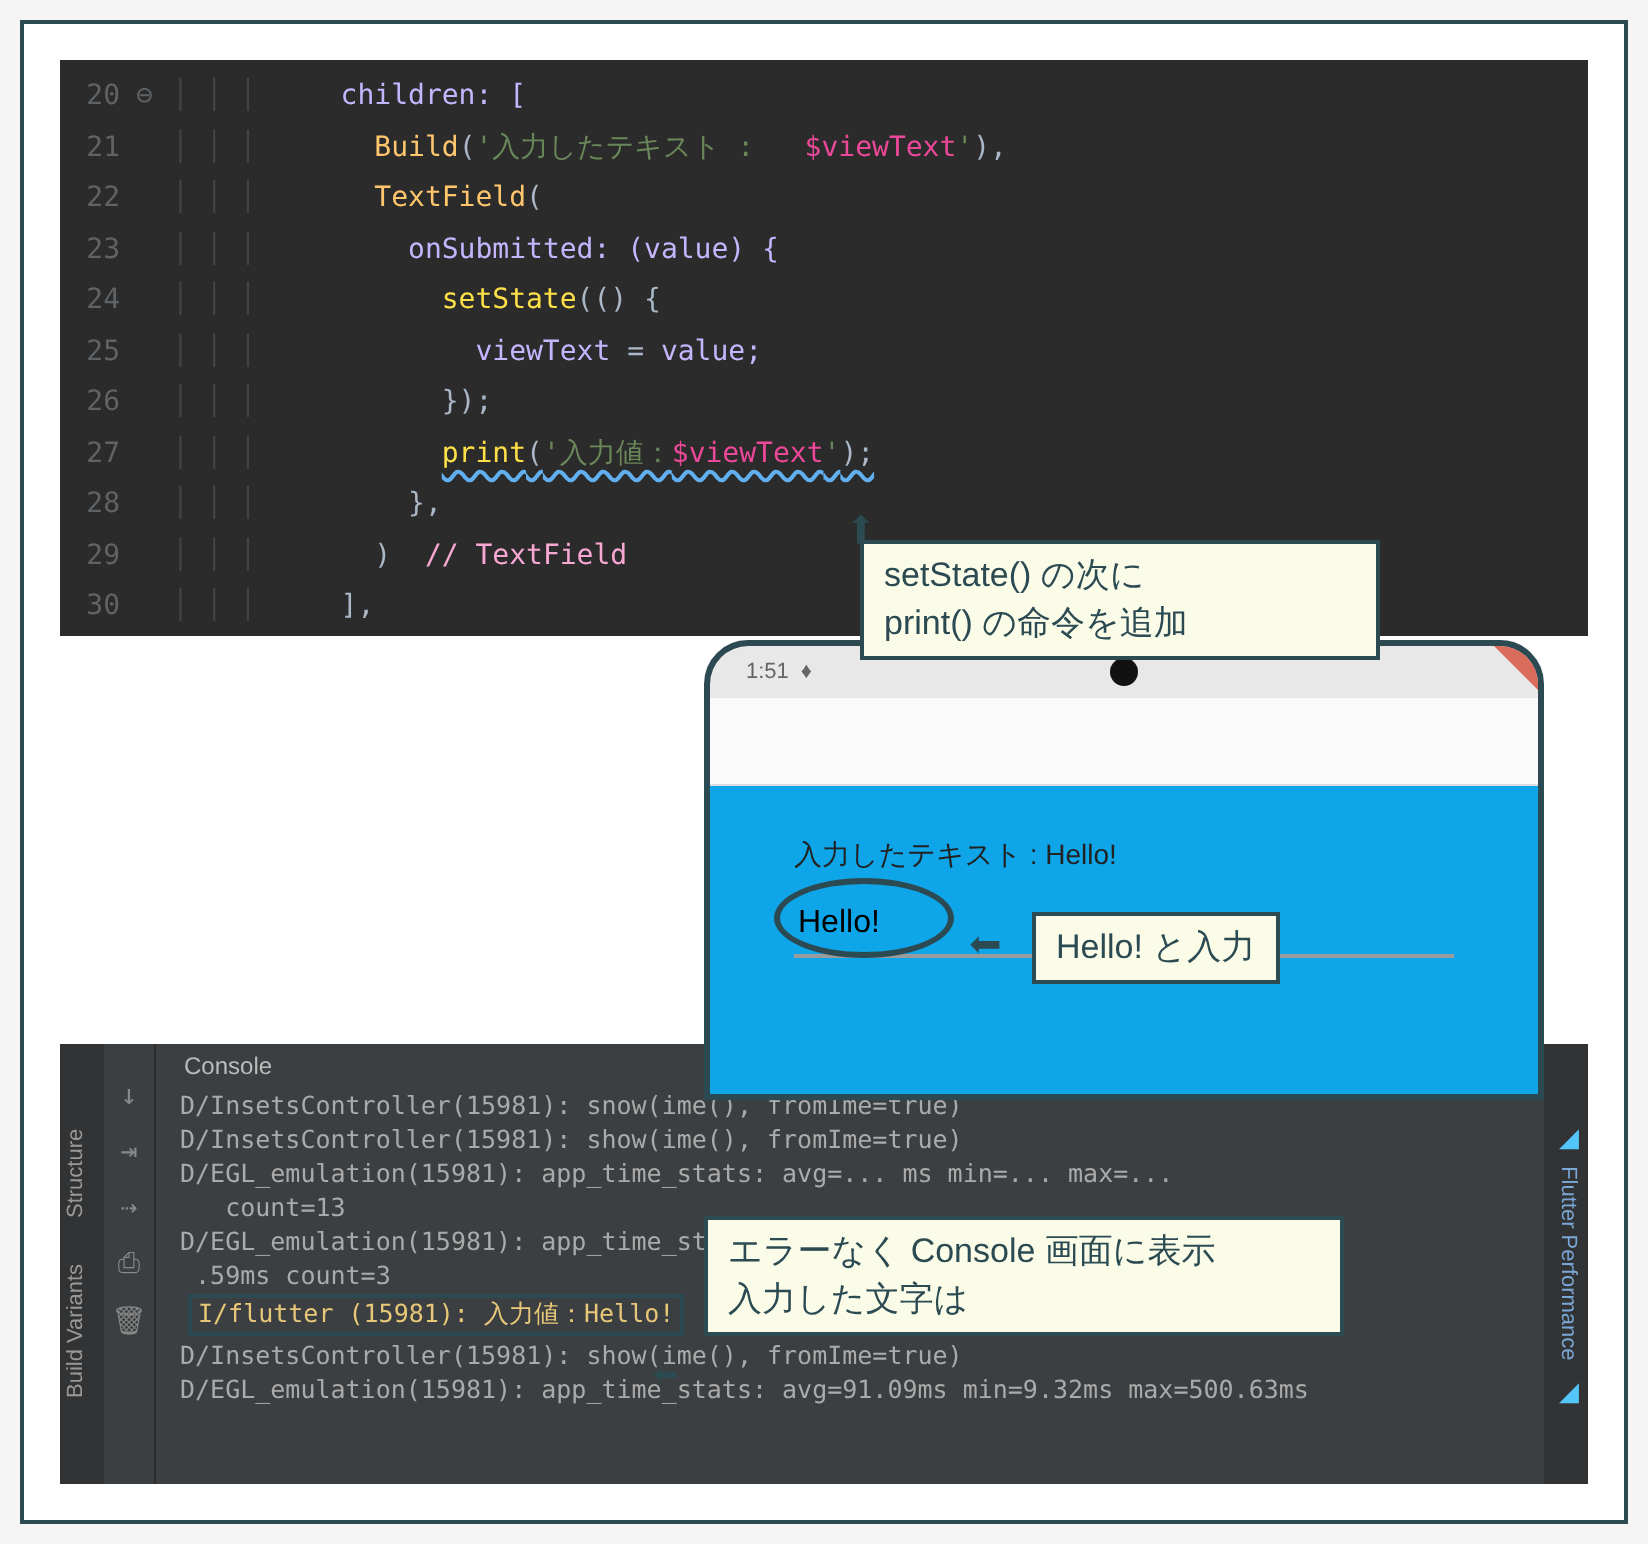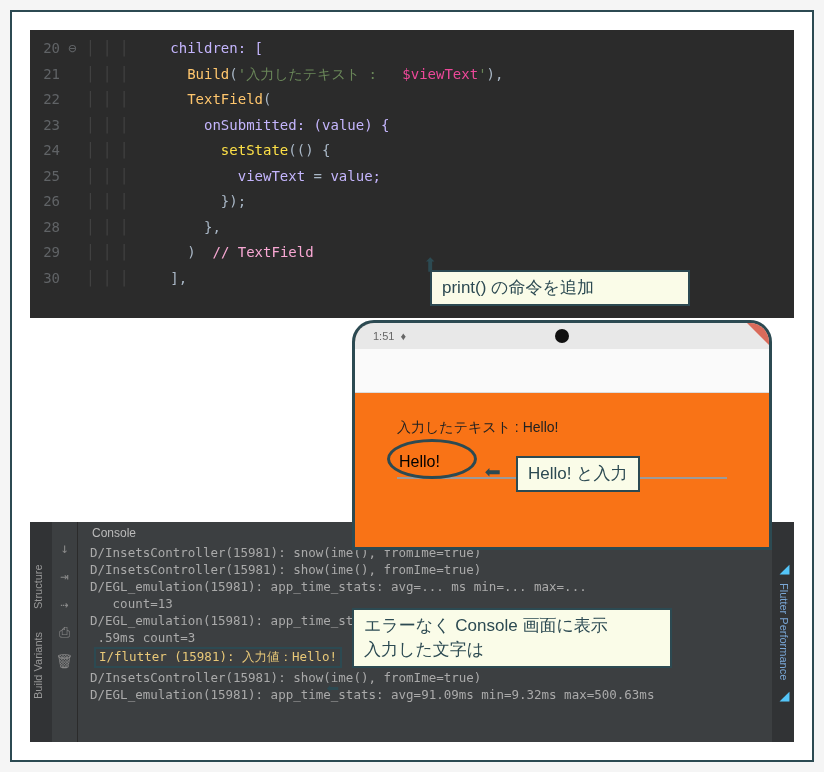--- a/index.html
+++ b/index.html
@@ -85,21 +85,21 @@
     font-family: sans-serif;
   }
   .phone-notch {
     position: absolute;
     left: 50%; top: 6px;
     width: 14px; height: 14px;
     background: #111; border-radius: 50%;
     transform: translateX(-50%);
   }
   .phone-appbar { height: 44px; background: #fafafa; border-bottom: 1px solid #ddd; }
-  .phone-body { background: #f97316; padding: 26px 42px 0; height: 160px; font-family: sans-serif; position: relative; }
+  .phone-body { background: #0ea5e9; padding: 26px 42px 0; height: 160px; font-family: sans-serif; position: relative; }
   .display-text { font-size: 14px; color: #222; }
   .input-row { margin-top: 10px; position: relative; }
   .text-input {
     width: 100%; border: none; border-bottom: 2px solid #9b9b9b;
     font-size: 16px; padding: 6px 2px; outline: none; background: transparent;
     font-family: sans-serif;
   }
   .oval-mark {
     position: absolute;
     left: -10px; top: -8px;
@@ -162,27 +162,29 @@
 <div class="outer-frame">
 
   <div class="editor" id="editor">
       <div class="code-line"><span class="gutter-num">20</span><span class="gutter-marker">⊖</span><span class="indent-guides">│ │ │     </span><span><span class="param">children: [</span></span></div>
       <div class="code-line"><span class="gutter-num">21</span><span class="gutter-marker"> </span><span class="indent-guides">│ │ │       </span><span><span class="cls">Build</span><span class="punct">(</span><span class="str">'入力したテキスト :   </span><span class="interp">$viewText</span><span class="str">'</span><span class="punct">),</span></span></div>
       <div class="code-line"><span class="gutter-num">22</span><span class="gutter-marker"> </span><span class="indent-guides">│ │ │       </span><span><span class="cls">TextField</span><span class="punct">(</span></span></div>
       <div class="code-line"><span class="gutter-num">23</span><span class="gutter-marker"> </span><span class="indent-guides">│ │ │         </span><span><span class="param">onSubmitted: (value) {</span></span></div>
       <div class="code-line"><span class="gutter-num">24</span><span class="gutter-marker"> </span><span class="indent-guides">│ │ │           </span><span><span class="method">setState</span><span class="punct">(() {</span></span></div>
       <div class="code-line"><span class="gutter-num">25</span><span class="gutter-marker"> </span><span class="indent-guides">│ │ │             </span><span><span class="param">viewText </span><span class="punct">= </span><span class="param">value;</span></span></div>
       <div class="code-line"><span class="gutter-num">26</span><span class="gutter-marker"> </span><span class="indent-guides">│ │ │           </span><span><span class="punct">});</span></span></div>
+      <div class="code-line"><span class="gutter-num">27</span><span class="gutter-marker"> </span><span class="indent-guides">│ │ │           </span><span class="underline-wavy"><span class="method">print</span><span class="punct">(</span><span class="str">'入力値：</span><span class="interp">$viewText</span><span class="str">'</span><span class="punct">);</span></span></div>
       <div class="code-line"><span class="gutter-num">28</span><span class="gutter-marker"> </span><span class="indent-guides">│ │ │         </span><span><span class="punct">},</span></span></div>
       <div class="code-line"><span class="gutter-num">29</span><span class="gutter-marker"> </span><span class="indent-guides">│ │ │       </span><span><span class="punct">)  </span><span class="comment">// TextField</span></span></div>
       <div class="code-line"><span class="gutter-num">30</span><span class="gutter-marker"> </span><span class="indent-guides">│ │ │     </span><span><span class="punct">],</span></span></div>
     </div>
 
   <div class="arrow" style="left:410px; top:236px;">⬆</div>
   <div class="callout" style="left:418px; top:258px; width:260px;">
+    <div>setState() の次に</div>
     <div>  print() の命令を追加</div>
   </div>
 
   <div class="phone">
     <div class="phone-statusbar">
       <span>1:51</span>
       <span style="margin-left:6px;">♦</span>
     </div>
     <div class="phone-notch"></div>
     <div class="debug-ribbon"></div>

